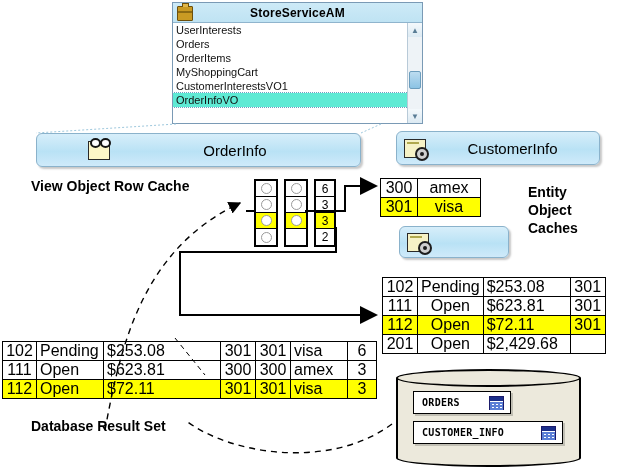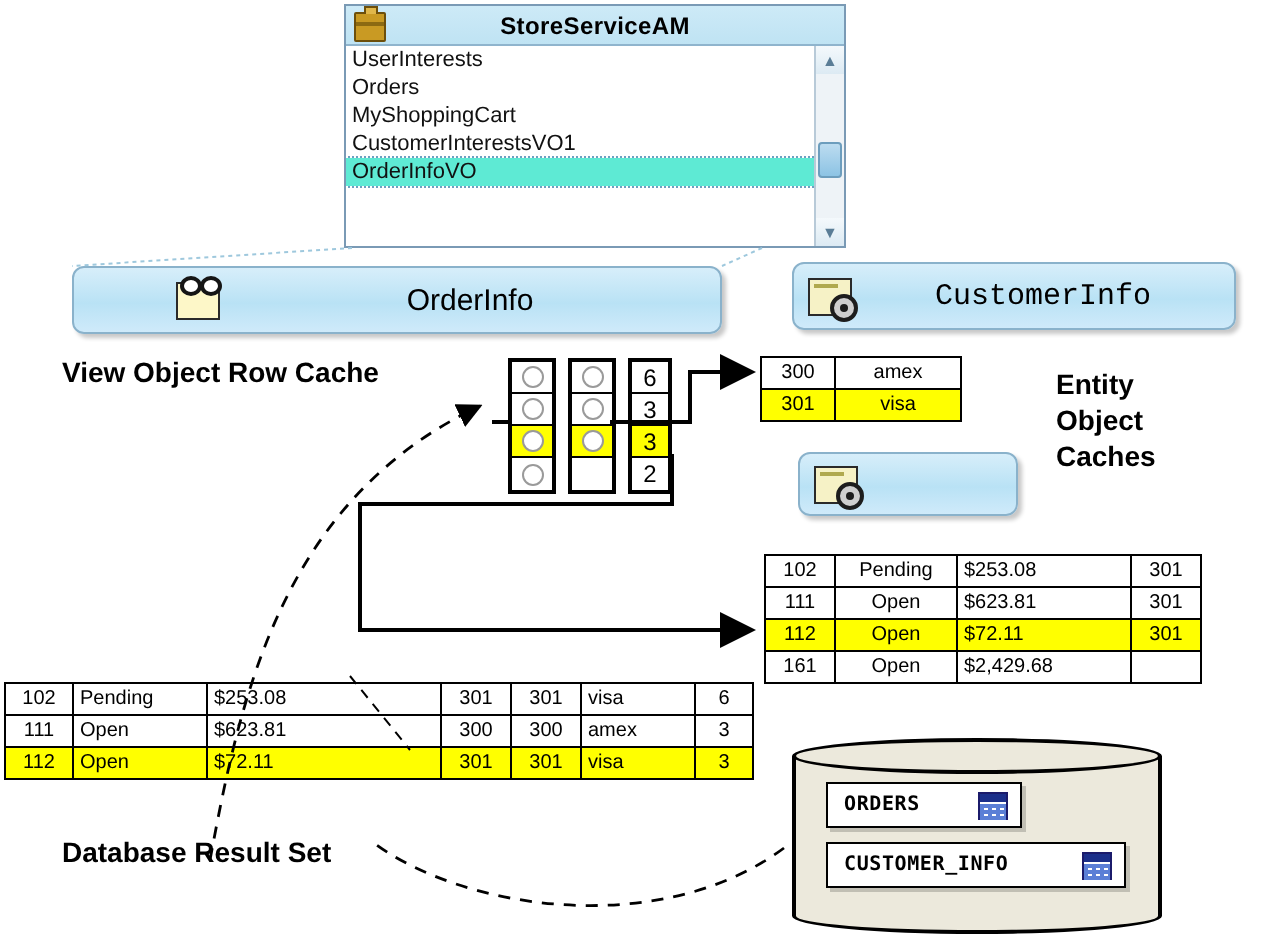--- a/index.html
+++ b/index.html
@@ -70,21 +70,21 @@
   .objbox{
     border:1px solid #8ab2cb;border-radius:6px;
     background:linear-gradient(to bottom,#d7eefa,#b9e2f5 55%,#cfeafa);
     box-shadow:2px 2px 2px rgba(0,0,0,.22);
     display:flex;align-items:center;box-sizing:border-box;
   }
   .objbox .label{
     flex:1;text-align:center;font-size:15px;color:#000;
   }
   #vo-orderinfo{left:36px;top:133px;width:325px;height:34px;padding-left:44px;}
-  #eo-customerinfo{left:396px;top:131px;width:222px;height:34px;font-family:Liberation Mono, monospace;}
+  #eo-customerinfo{left:396px;top:131px;width:204px;height:34px;}
   #eo-order{left:399px;top:226px;width:110px;height:32px;}
   #eo-order .label{font-size:14px;}
 
   
   .vo-icon{
     position:relative;width:22px;height:19px;margin-left:7px;
     background:#fdf7c8;border:1px solid #2a2a2a;box-sizing:border-box;
   }
   .vo-icon:before{
     content:"";position:absolute;left:1px;top:-4px;width:7px;height:6px;
@@ -131,21 +131,21 @@
     width:9px;height:9px;border-radius:50%;border:1px solid #9a9a9a;background:transparent;
   }
   .cell.hl .dot{background:#fff;}
   #rc1{left:254px;top:179px;width:24px;}
   #rc2{left:284px;top:179px;width:24px;}
   #rc3{left:314px;top:179px;width:22px;}
 
   
   table.dt{border-collapse:collapse;background:#fff;}
   table.dt td{
-    border:1px solid #000;height:15px;font-size:10px;padding:0 3px;
+    border:1px solid #000;height:15px;font-size:16px;padding:0 3px;
     white-space:nowrap;background:#fff;
   }
   table.dt tr.hl td{background:#ffff00;}
 
   #tbl-card{left:380px;top:178px;}
   #tbl-card td.n{width:30px;text-align:center;}
   #tbl-card td.v{width:56px;text-align:center;}
 
   #tbl-order{left:382px;top:277px;}
   #tbl-order td.c1{width:28px;text-align:center;}
@@ -211,20 +211,21 @@
 <body>
 
 <div class="abs" id="am-panel">
   <div id="am-title">
     <span class="briefcase"></span>
     <span id="am-title-text">StoreServiceAM</span>
   </div>
   <div id="am-list">
     <div class="am-item">UserInterests</div>
     <div class="am-item">Orders</div>
+    <div class="am-item">OrderItems</div>
     <div class="am-item">MyShoppingCart</div>
     <div class="am-item">CustomerInterestsVO1</div>
     <div class="am-item selected">OrderInfoVO</div>
   </div>
   <div id="am-scroll">
     <div class="sb-arrow">▲</div>
     <div id="sb-thumb"></div>
     <div class="sb-arrow bottom">▼</div>
   </div>
 </div>
@@ -315,21 +316,21 @@
     <td class="c3">$623.81</td>
     <td class="c4">301</td>
   </tr>
   <tr class="hl">
     <td class="c1">112</td>
     <td class="c2">Open</td>
     <td class="c3">$72.11</td>
     <td class="c4">301</td>
   </tr>
   <tr>
-    <td class="c1">161</td>
+    <td class="c1">201</td>
     <td class="c2">Open</td>
     <td class="c3">$2,429.68</td>
     <td class="c4"></td>
   </tr>
 </tbody>
   </table>
 
 <table class="abs dt" id="tbl-db">
   <tbody>
       <tr>

